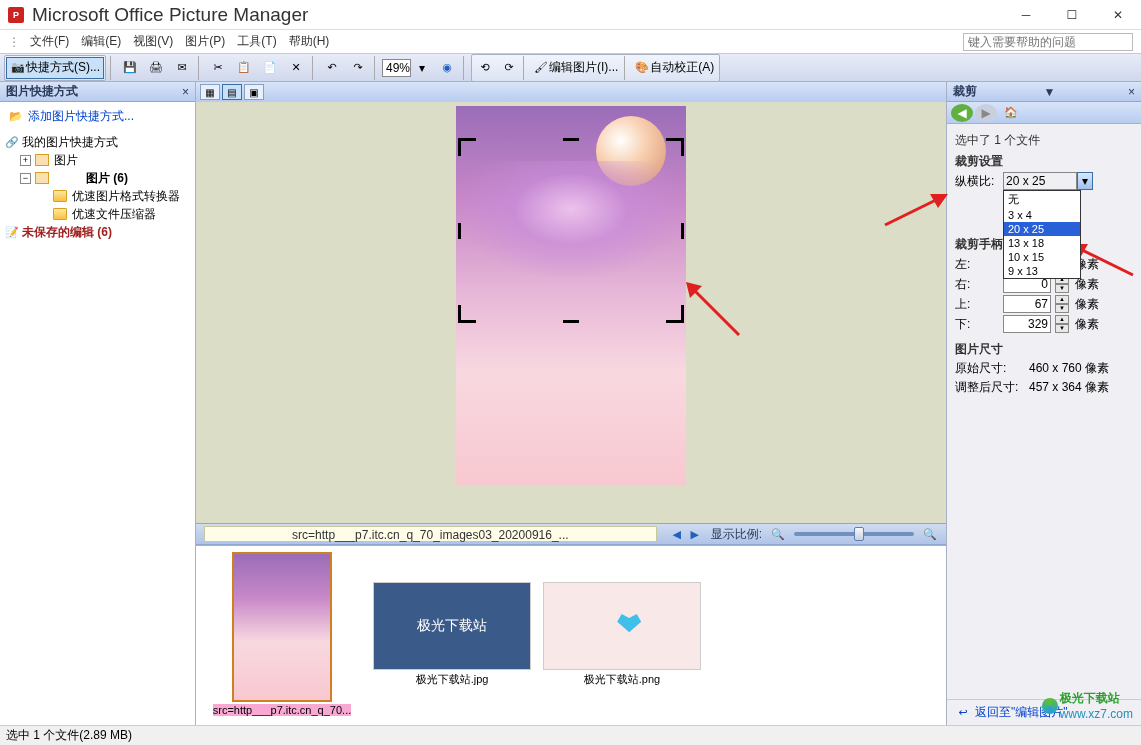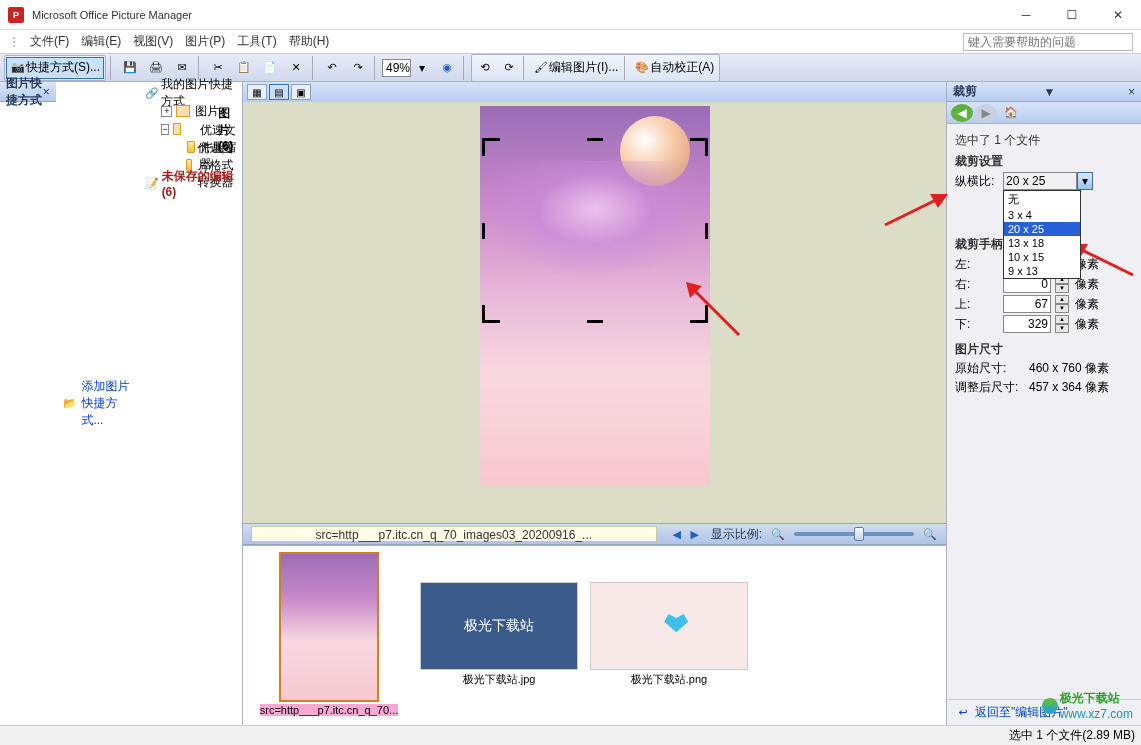--- a/index.html
+++ b/index.html
@@ -1,21 +1,21 @@
 <!DOCTYPE html>
 <html><head>
 <meta charset="utf-8">
 <style>
 * { box-sizing: border-box; margin: 0; padding: 0; font-family: "Microsoft YaHei", SimSun, sans-serif; font-size: 12px; }
 body { width: 1141px; height: 745px; background: #fff; overflow: hidden; position: relative; }
 
 
 .titlebar { height: 30px; display: flex; align-items: center; border-bottom: 1px solid #ddd; background: #fff; padding-left: 8px; }
 .titlebar .app-icon { width: 16px; height: 16px; background: #c22; border-radius: 2px; margin-right: 8px; display:flex;align-items:center;justify-content:center;color:#fff;font-size:9px;font-weight:bold; }
-.titlebar .title { flex: 1; font-size: 11px; color: #333; }
+.titlebar .title { flex: 1; font-size: 19px; color: #333; }
 .titlebar .win-controls { display: flex; }
 .titlebar .win-btn { width: 46px; height: 30px; display: flex; align-items: center; justify-content: center; color: #333; }
 
 
 .menubar { height: 24px; display: flex; align-items: center; background: #fff; border-bottom: 1px solid #c8c8d8; padding-left: 8px; }
 .menubar .menu-item { padding: 3px 6px; color: #333; }
 .menubar .help-input { margin-left: auto; margin-right: 8px; border: 1px solid #bbb; height: 18px; width: 170px; padding: 0 4px; color: #888; }
 
 
 .toolbar { height: 28px; display: flex; align-items: center; background: linear-gradient(#e8ecf8, #d0d8ec); border-bottom: 1px solid #a8b0c8; padding: 0 4px; gap: 2px; }
@@ -25,21 +25,21 @@
 .tb-zoom { display: flex; align-items: center; }
 .tb-zoom input { width: 29px; height: 18px; border: 1px solid #888; text-align: left; padding-left: 3px; }
 .tb-group { display: flex; align-items: center; border: 1px solid #a8b0c8; border-radius: 2px; padding: 1px; background: linear-gradient(#f0f4fc,#dce4f4); }
 
 
 .main { display: flex; height: calc(745px - 30px - 24px - 28px - 20px); }
 .panel-header { height: 20px; background: linear-gradient(#d8e4f8,#b8ccf0); display: flex; align-items: center; padding: 0 6px; border-bottom: 1px solid #90a8d0; font-size: 12px; color: #2a3a5a; font-weight: bold; }
 .panel-header .close { margin-left: auto; cursor: pointer; font-family: Arial; font-weight: normal; }
 
 
-.sidebar-left { width: 243px; border-right: 1px solid #a8b0c8; background: #fff; display: flex; flex-direction: row; }
+.sidebar-left { width: 196px; border-right: 1px solid #a8b0c8; background: #fff; display: flex; flex-direction: column; }
 .sidebar-left .add-shortcut { padding: 6px 8px; color: #0040cc; display:flex; align-items:center; gap:4px; }
 .tree { padding: 2px 0; font-size: 12px; }
 .tree .node { display: flex; align-items: center; height: 18px; padding-left: 4px; gap: 2px; }
 .tree .node.l1 { padding-left: 20px; }
 .tree .node.l2 { padding-left: 36px; }
 .tree .toggle { width: 11px; height: 11px; border: 1px solid #888; display:flex; align-items:center; justify-content:center; font-size:9px; line-height:9px; margin-right:2px; background:#fff; }
 .tree .icon-folder { width:14px; height:12px; background: linear-gradient(#ffe8a0,#f8c040); border:1px solid #d8a020; border-radius:1px; margin-right: 3px; }
 .tree .icon-img { width:14px; height:12px; background: #f8e0b0; border:1px solid #d8a020; margin-right:3px; }
 .tree .bold { font-weight: bold; padding-left: 32px; }
 .tree .unsaved { color: #a02020; font-weight: bold; }
@@ -92,21 +92,21 @@
 .dropdown { position: relative; border-radius: 6px; }
 .dropdown .dd-input { width: 74px; height: 18px; border: 1px solid #888; padding: 0 2px; display:flex; align-items:center; }
 .dropdown .dd-btn { width: 16px; height: 18px; border: 1px solid #3a6ea5; background: linear-gradient(#d8e8ff,#a0c0f0); display:flex; align-items:center; justify-content:center; }
 .dd-list { position: absolute; top: 18px; left: 0; width: 78px; background: #fff; border: 1px solid #333; z-index: 100; }
 .dd-list .dd-item { padding: 1px 4px; font-size: 11px; }
 .dd-list .dd-item.sel { background: #2860d8; color: #fff; }
 .ok-btn { width: 170px; height: 22px; border: 1px solid #888; background: linear-gradient(#f8f8f8,#e0e0e0); margin: 6px auto; display: block; }
 .back-link { color: #0040cc; padding: 4px 8px; display:flex; align-items:center; gap:4px; border-top: 1px solid #ccc; }
 
 
-.statusbar { height: 20px; background: #f0f0f0; border-top: 1px solid #ccc; display: flex; align-items: center; padding: 0 6px; font-size: 12px; justify-content: flex-end; }
+.statusbar { height: 20px; background: #f0f0f0; border-top: 1px solid #ccc; display: flex; align-items: center; padding: 0 6px; font-size: 12px; }
 
 
 .ico { width: 16px; height: 16px; display:inline-flex; align-items:center; justify-content:center; font-size: 11px; }
 
 
 .arrow { position: absolute; pointer-events: none; }
 .watermark { position: absolute; right: 8px; bottom: 24px; font-size: 11px; color: #2090c0; pointer-events: none; display:flex; align-items:center; gap:2px; }
 .watermark .logo-swoosh { width:16px; height:16px; border-radius:50%; background: conic-gradient(#60c030,#20a0e0,#60c030); }
 </style>
 </head>
@@ -221,26 +221,26 @@
         <span>图片</span>
       </div>
       <div class="node l1">
         <span class="toggle">−</span>
         <span class="icon-img"></span>
         <span class="bold">图片 (6)</span>
       </div>
       <div class="node l2">
         <span class="spacer"></span>
         <span class="icon-folder"></span>
-        <span>优速文件压缩器</span>
+        <span>优速图片格式转换器</span>
       </div>
       <div class="node l2">
         <span class="spacer"></span>
         <span class="icon-folder"></span>
-        <span>优速图片格式转换器</span>
+        <span>优速文件压缩器</span>
       </div>
       <div class="node">
         <span class="ico">📝</span>
         <span class="unsaved">未保存的编辑 (6)</span>
       </div>
     </div>
   </div>
 
   <div class="center">
     <div class="view-toolbar">

